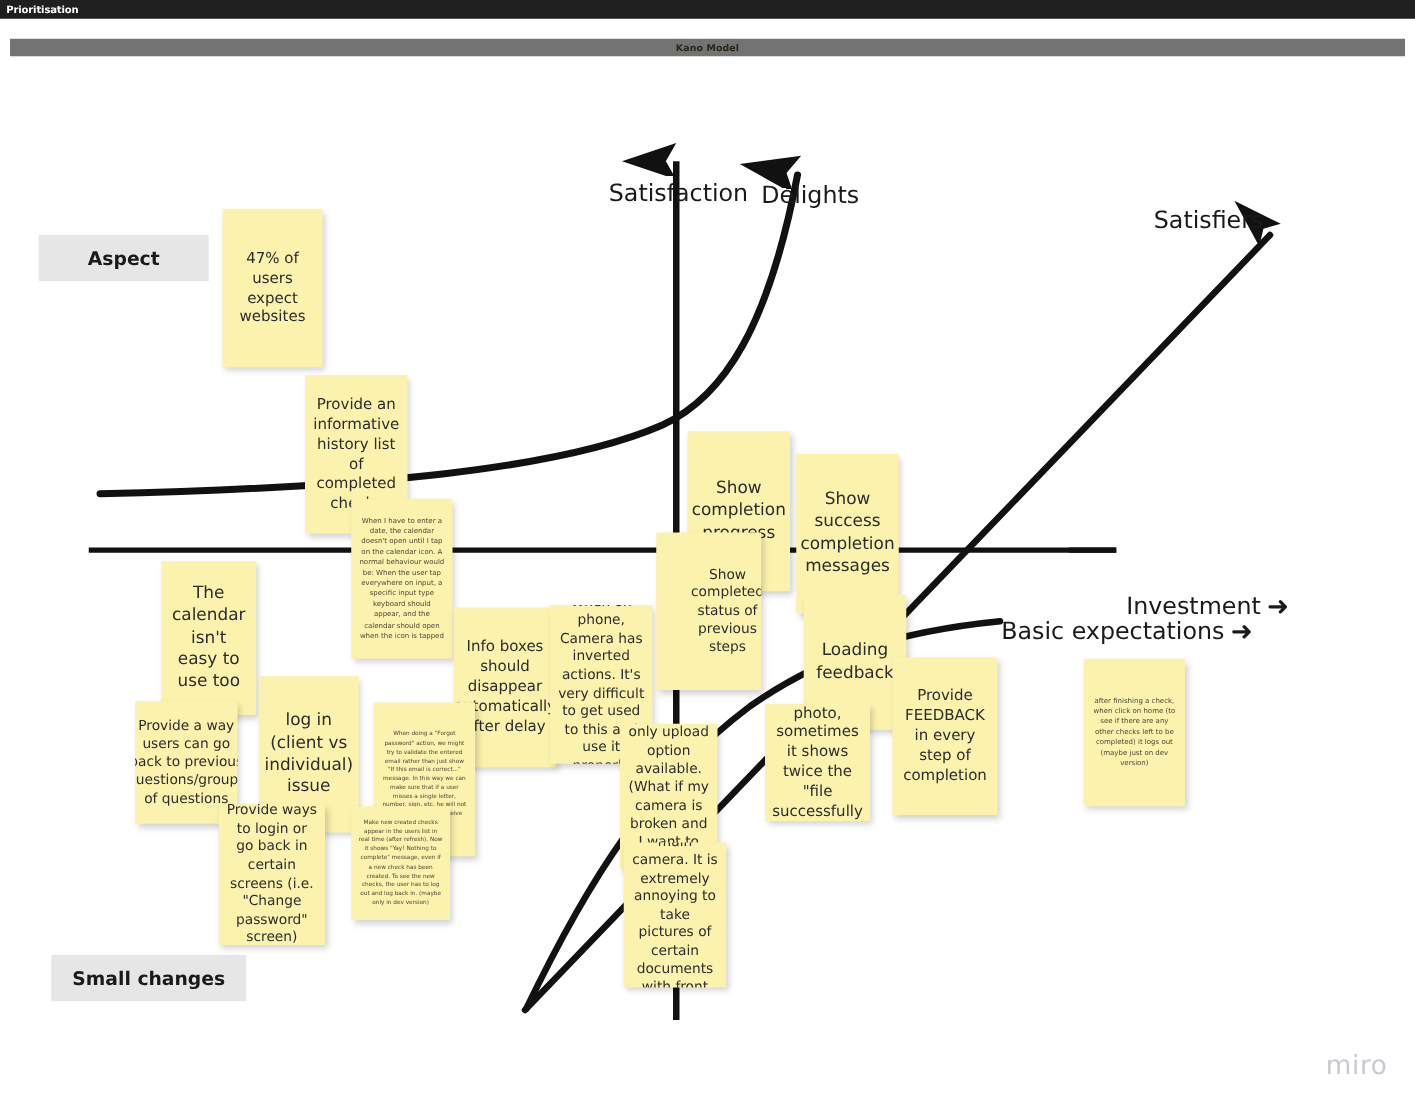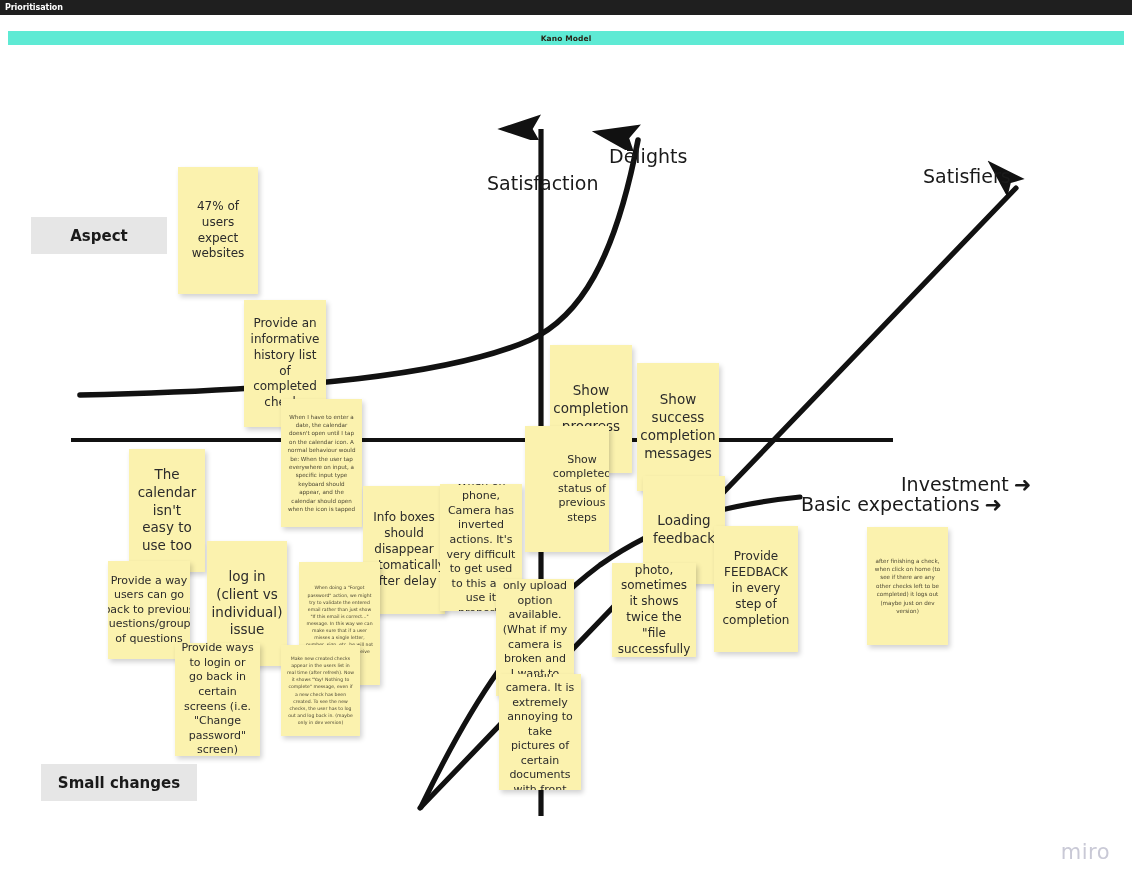--- a/index.html
+++ b/index.html
@@ -30,21 +30,21 @@
     font-size: 8px;
     font-weight: bold;
     padding-left: 5px;
     letter-spacing: -0.1px;
     white-space: nowrap;
   }
   #titlebar {
     position: absolute;
     left: 8px; top: 31px;
     width: 1116px; height: 14px;
-    background: #5eead4;
+    background: #737373;
     display: flex;
     align-items: center;
     justify-content: center;
   }
   #titlebar-text {
     font-size: 7.5px;
     font-weight: bold;
     color: #2a2418;
     letter-spacing: 0.1px;
   }
@@ -153,27 +153,27 @@
 
     <path d="M 80,350 C 300,345 450,330 530,295 C 580,272 615,215 638,95" fill="none" stroke="#111111" stroke-width="5.6" stroke-linecap="round" marker-end="url(#arrowUp2)"></path>
 
     <path d="M 420,763 L 1016,143" fill="none" stroke="#111111" stroke-width="5.2" stroke-linecap="round" marker-end="url(#arrowUp)"></path>
 
     <path d="M 421,762 C 470,660 520,580 600,520 C 660,478 720,460 800,452" fill="none" stroke="#111111" stroke-width="5.2" stroke-linecap="round"></path>
 
     <line x1="855" y1="395" x2="893" y2="395" stroke="#111111" stroke-width="4.2"></line>
   </svg>
 
-  <div class="axis-label" style="left:487px; top:101px;margin-top:28px;">Satisfaction</div>
+  <div class="axis-label" style="left:487px; top:101px;">Satisfaction</div>
   <div class="axis-label" style="left:609px; top:102px;">Delights</div>
   <div class="axis-label" style="left:923px; top:122px;">Satisfiers</div>
   <div class="axis-label arrow-after" style="left:901px; top:384px;margin-top:45px;">Investment</div>
   <div class="axis-label arrow-after" style="left:801px; top:449px;">Basic expectations</div>
 
-  <div class="group-chip" style="left:31px; top:143px; width:136px; height:37px;margin-top:29px;">
+  <div class="group-chip" style="left:31px; top:143px; width:136px; height:37px;">
     <span>Aspect</span>
   </div>
   <div class="group-chip" style="left:41px; top:719px; width:156px; height:37px;">
     <span>Small changes</span>
   </div>
 
   <div class="note sz-md" style="left:178px; top:122px; width:80px; height:127px;">47% of users expect websites</div>
 
   <div class="note sz-md" style="left:244px; top:255px; width:82px; height:127px;">Provide an informative history list of completed checks</div>
 

